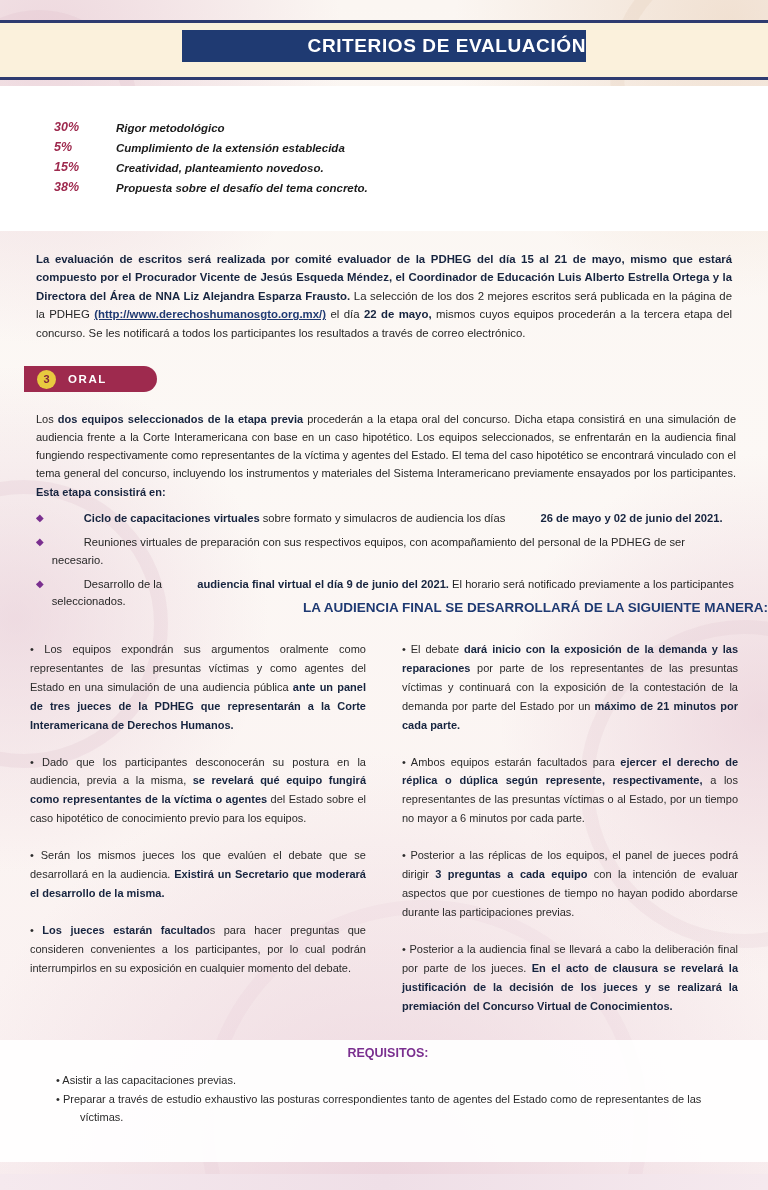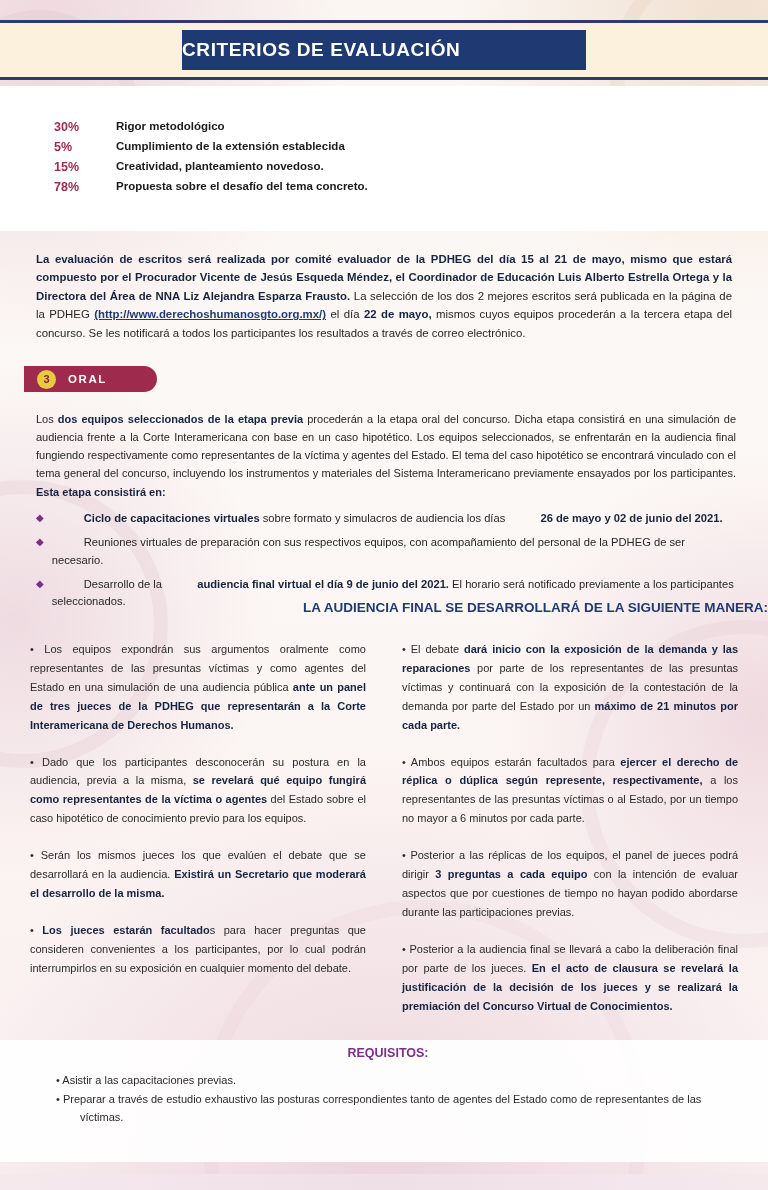--- a/index.html
+++ b/index.html
@@ -64,44 +64,45 @@
     background: #2e3b70;
   }
   .title-strip .line-top { top: 0; }
   .title-strip .line-bottom { bottom: 0; }
 
   .title-box {
     position: absolute;
     top: 30px;
     left: 182px;
     width: 404px;
-    height: 40px;
+    height: 32px;
     background: #1f3a72;
     display: flex;
     align-items: center;
-    justify-content: flex-start;
+    justify-content: flex-end;
   }
   .title-box span {
     color: #ffffff;
     font-size: 19px;
     font-weight: bold;
     letter-spacing: 0.6px;
   }
 
   
   .criteria {
     position: absolute;
     top: 120px;
     left: 54px;
     right: 40px;
   }
   .crit-row {
     display: flex;
-    align-items: flex-start;
+    align-items: flex-end;
     margin-bottom: 6px;
+    font-style: italic;
   }
   .crit-pct {
     width: 62px;
     color: #9e2a4e;
     font-weight: bold;
     font-size: 12.5px;
   }
   .crit-text {
     color: #1b1b1b;
     font-weight: bold;
@@ -285,21 +286,21 @@
   </div>
   <div class="crit-row">
     <div class="crit-pct">5%</div>
     <div class="crit-text">Cumplimiento de la extensión establecida</div>
   </div>
   <div class="crit-row">
     <div class="crit-pct">15%</div>
     <div class="crit-text">Creatividad, planteamiento novedoso.</div>
   </div>
   <div class="crit-row">
-    <div class="crit-pct">78%</div>
+    <div class="crit-pct">38%</div>
     <div class="crit-text">Propuesta sobre el desafío del tema concreto.</div>
   </div>
 </div>
 
 <div class="para-block">
   <b>La evaluación de escritos será realizada por comité evaluador de la PDHEG del día 15 al 21 de mayo, mismo que estará compuesto por el Procurador Vicente de Jesús Esqueda Méndez, el Coordinador de Educación Luis Alberto Estrella Ortega y la Directora del Área de NNA Liz Alejandra Esparza Frausto.</b><span> La selección de los dos 2 mejores escritos será publicada en la página de la PDHEG </span><a class="lnk" href="#">(http://www.derechoshumanosgto.org.mx/)</a><span> el día </span><b>22 de mayo,</b><span> mismos cuyos equipos procederán a la tercera etapa del concurso. Se les notificará a todos los participantes los resultados  a través de correo electrónico.</span>
 </div>
 
 <div class="sec-header">
   <div class="sec-num">3</div>

